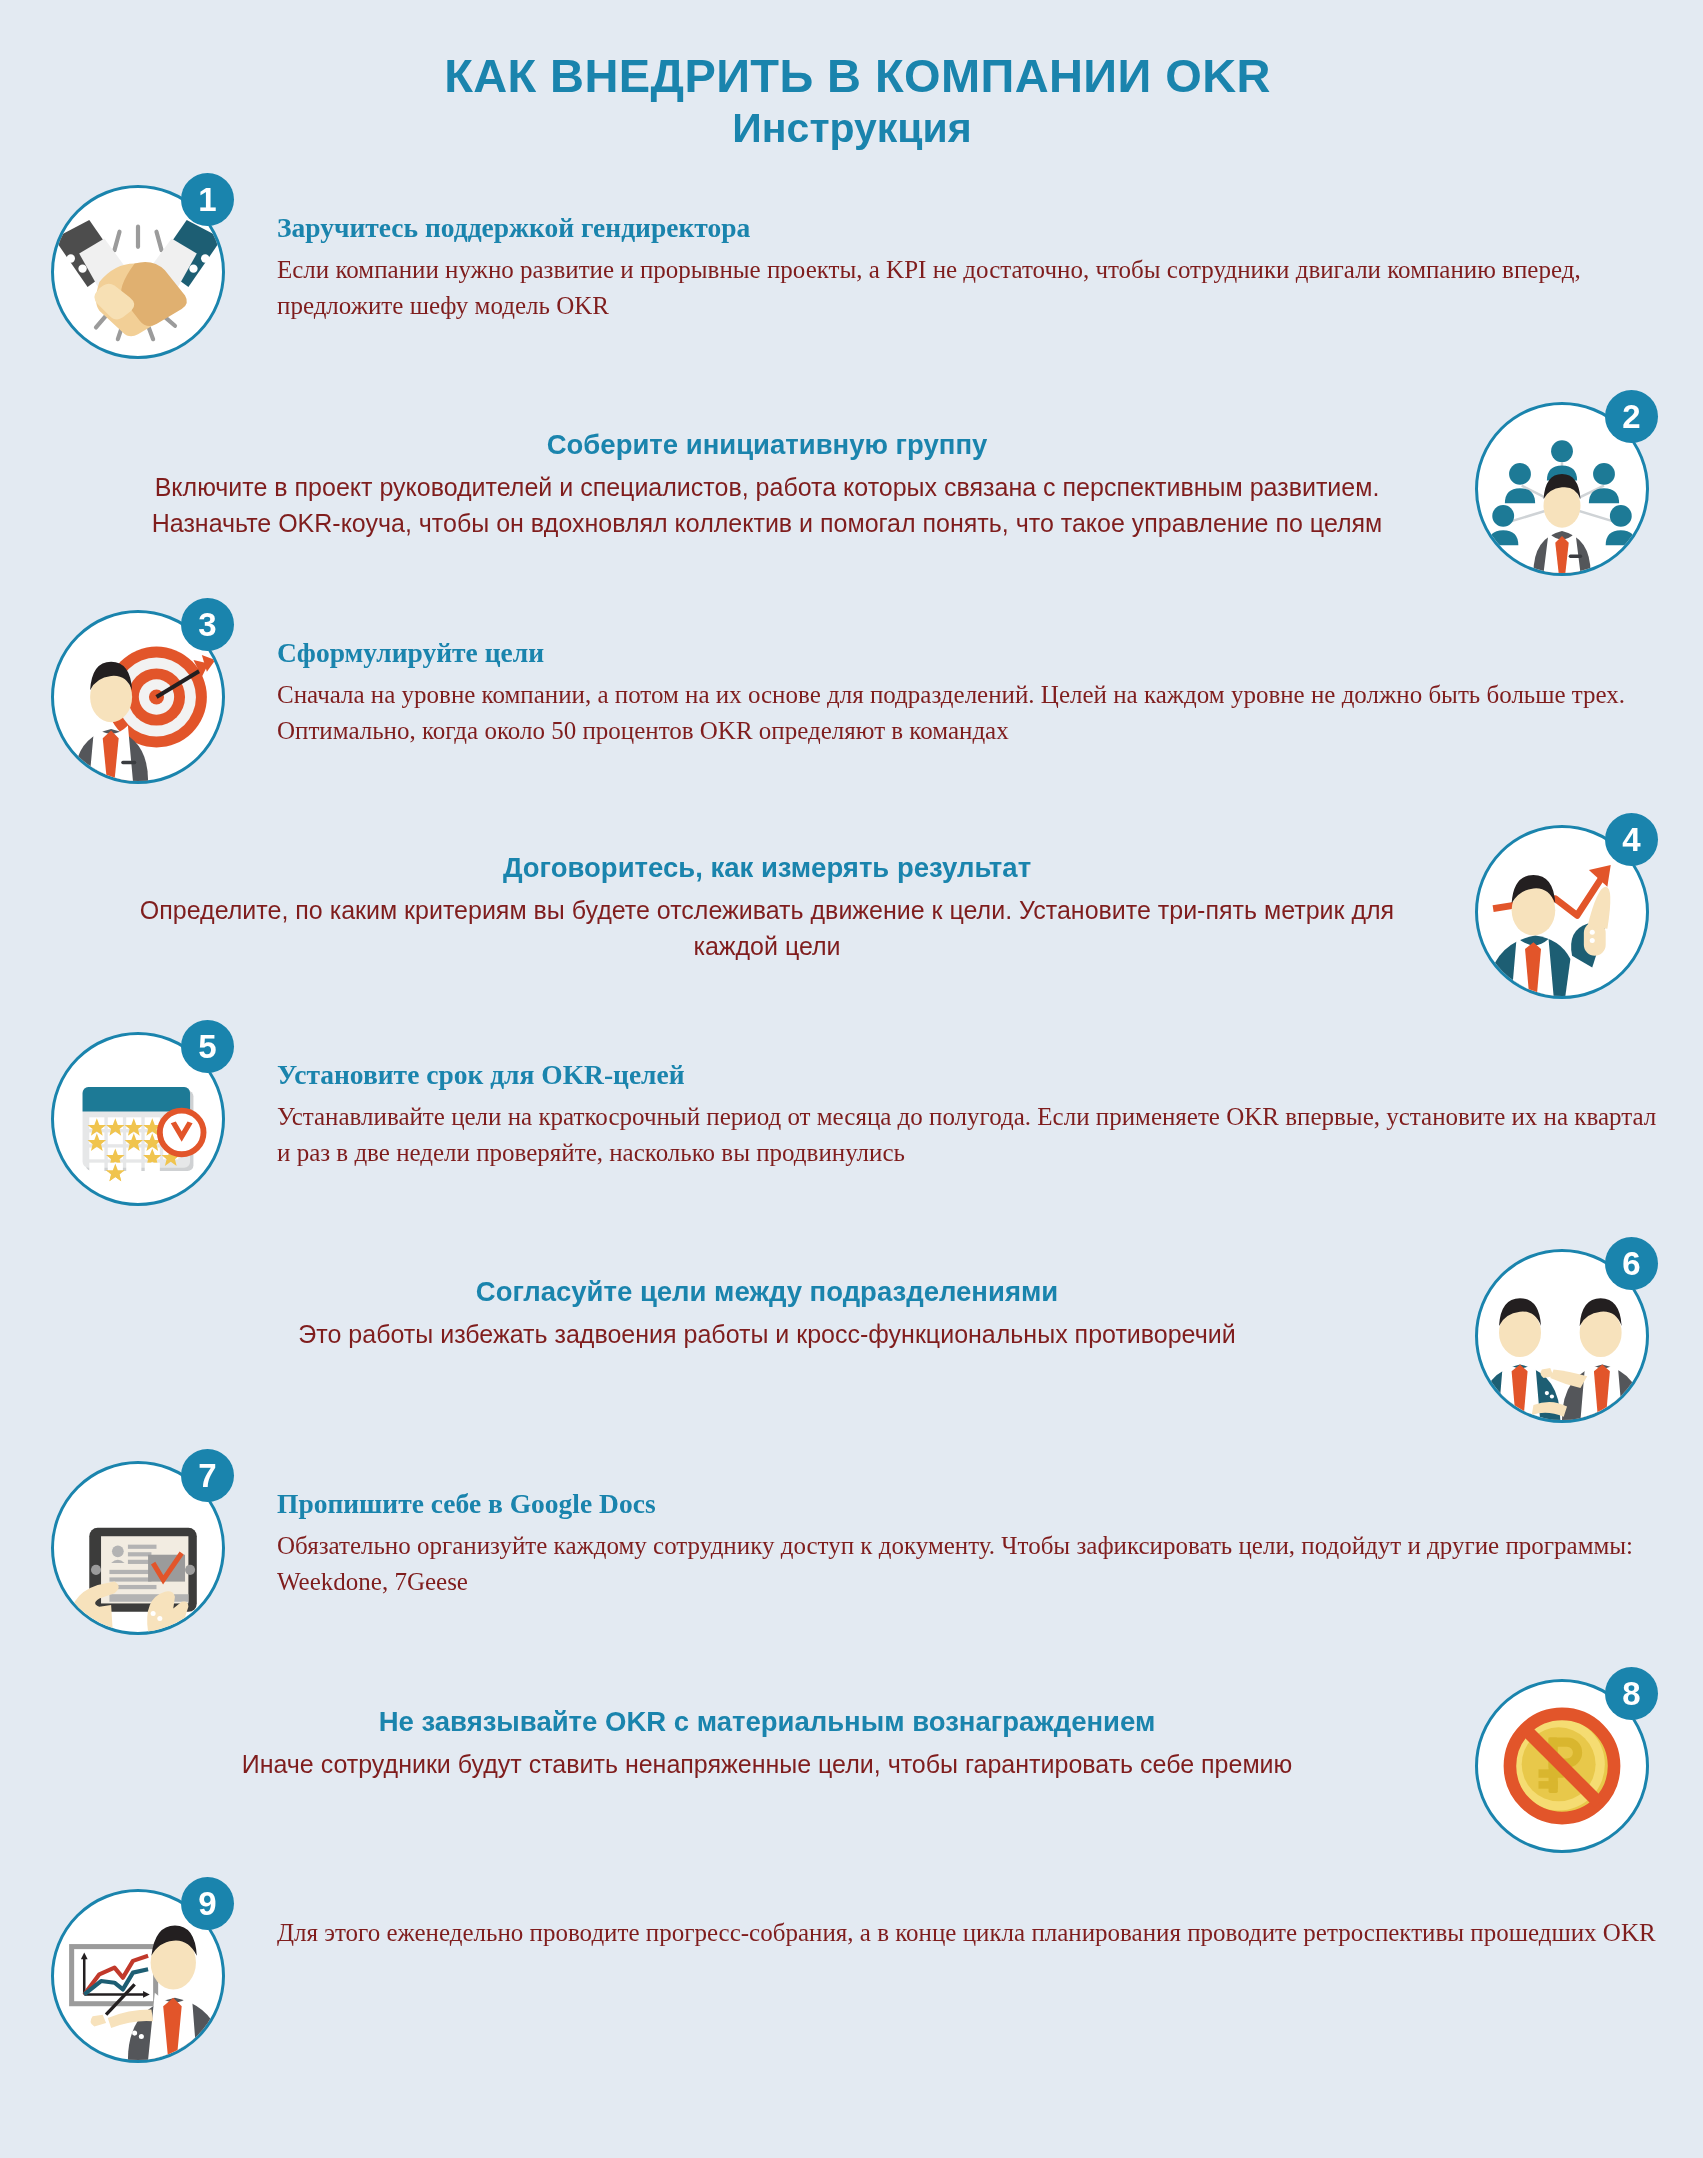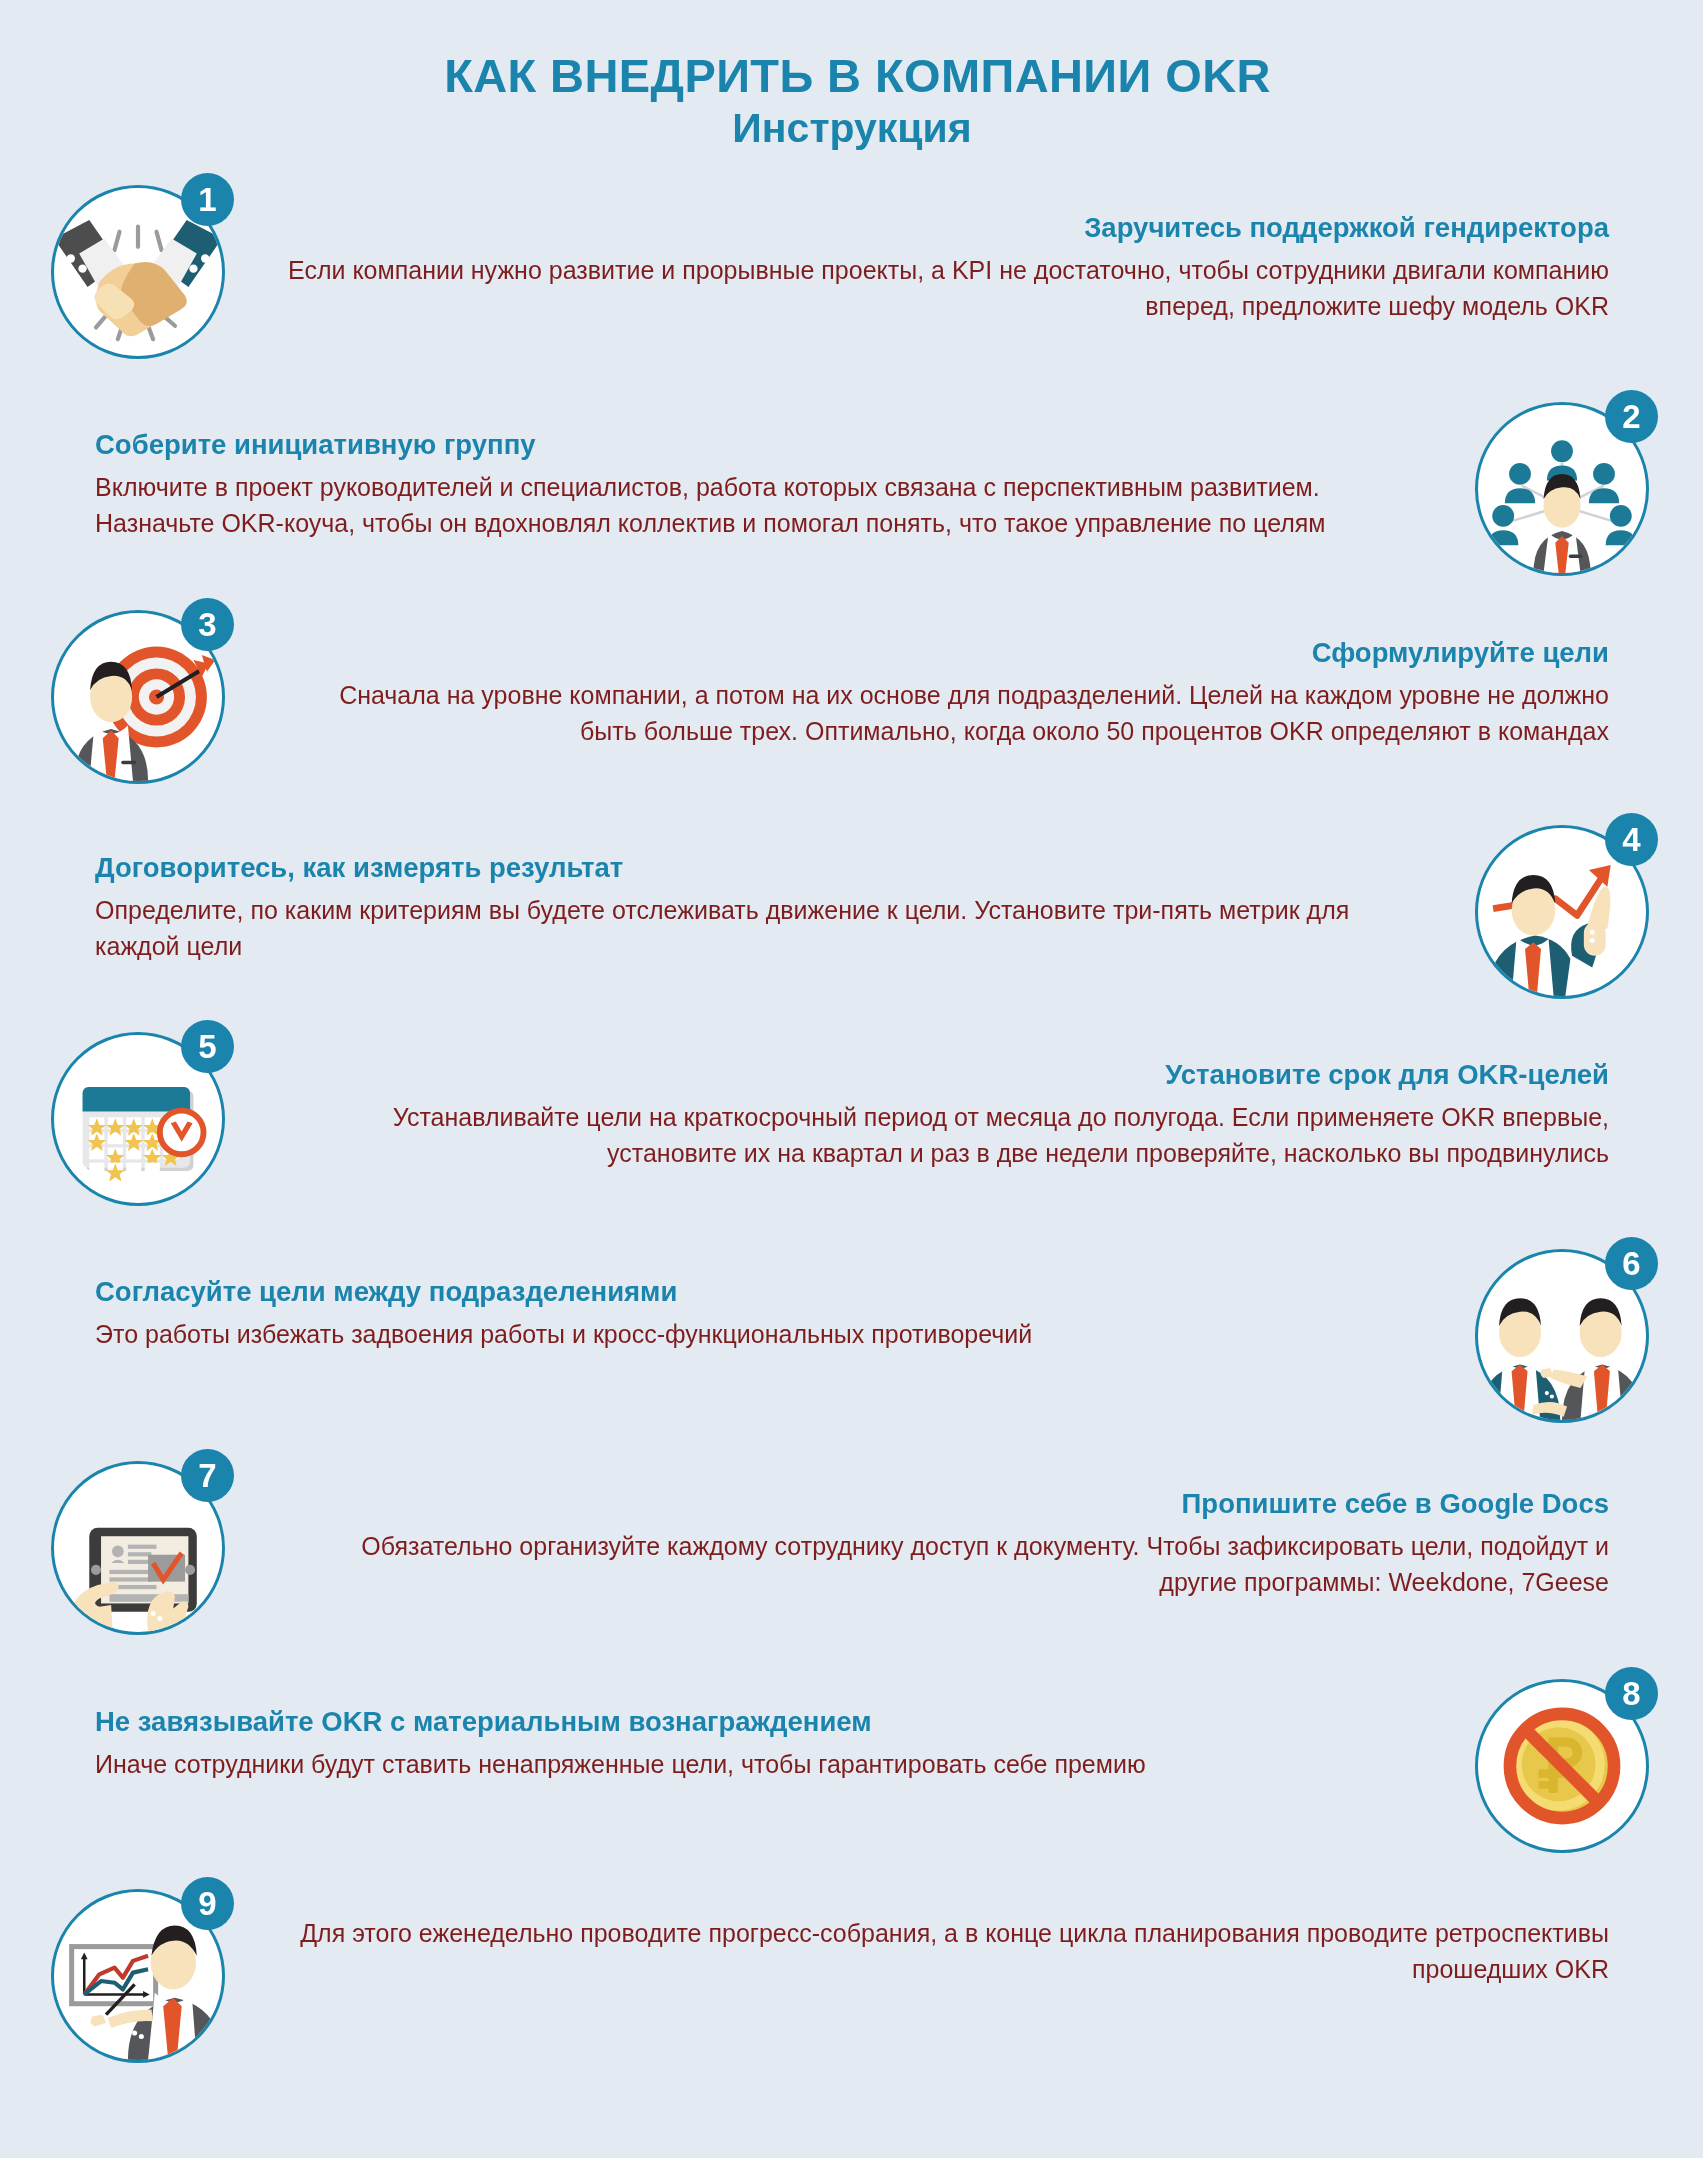--- a/index.html
+++ b/index.html
@@ -82,22 +82,22 @@
     align-items: center;
     justify-content: center;
     line-height: 1;
     z-index: 5;
   }
 
   .text-col {
     flex: 1;
     padding-top: 38px;
   }
-  .step.left  .text-col { padding-left: 38px; padding-right: 95px; text-align: right; }
-  .step.right .text-col { padding-right: 38px; padding-left: 95px; text-align: left; }
+  .step.left  .text-col { padding-left: 38px; padding-right: 39px; text-align: left; font-family: Liberation Serif, serif; }
+  .step.right .text-col { padding-right: 38px; padding-left: 95px; text-align: center; margin-left: 12px; }
 
   .step-title {
     font-size: 27.5px;
     font-weight: bold;
     color: #1a84ad;
     margin-bottom: 6.9px;
     line-height: 1.25;
   }
   .step-body {
     font-size: 25px;

